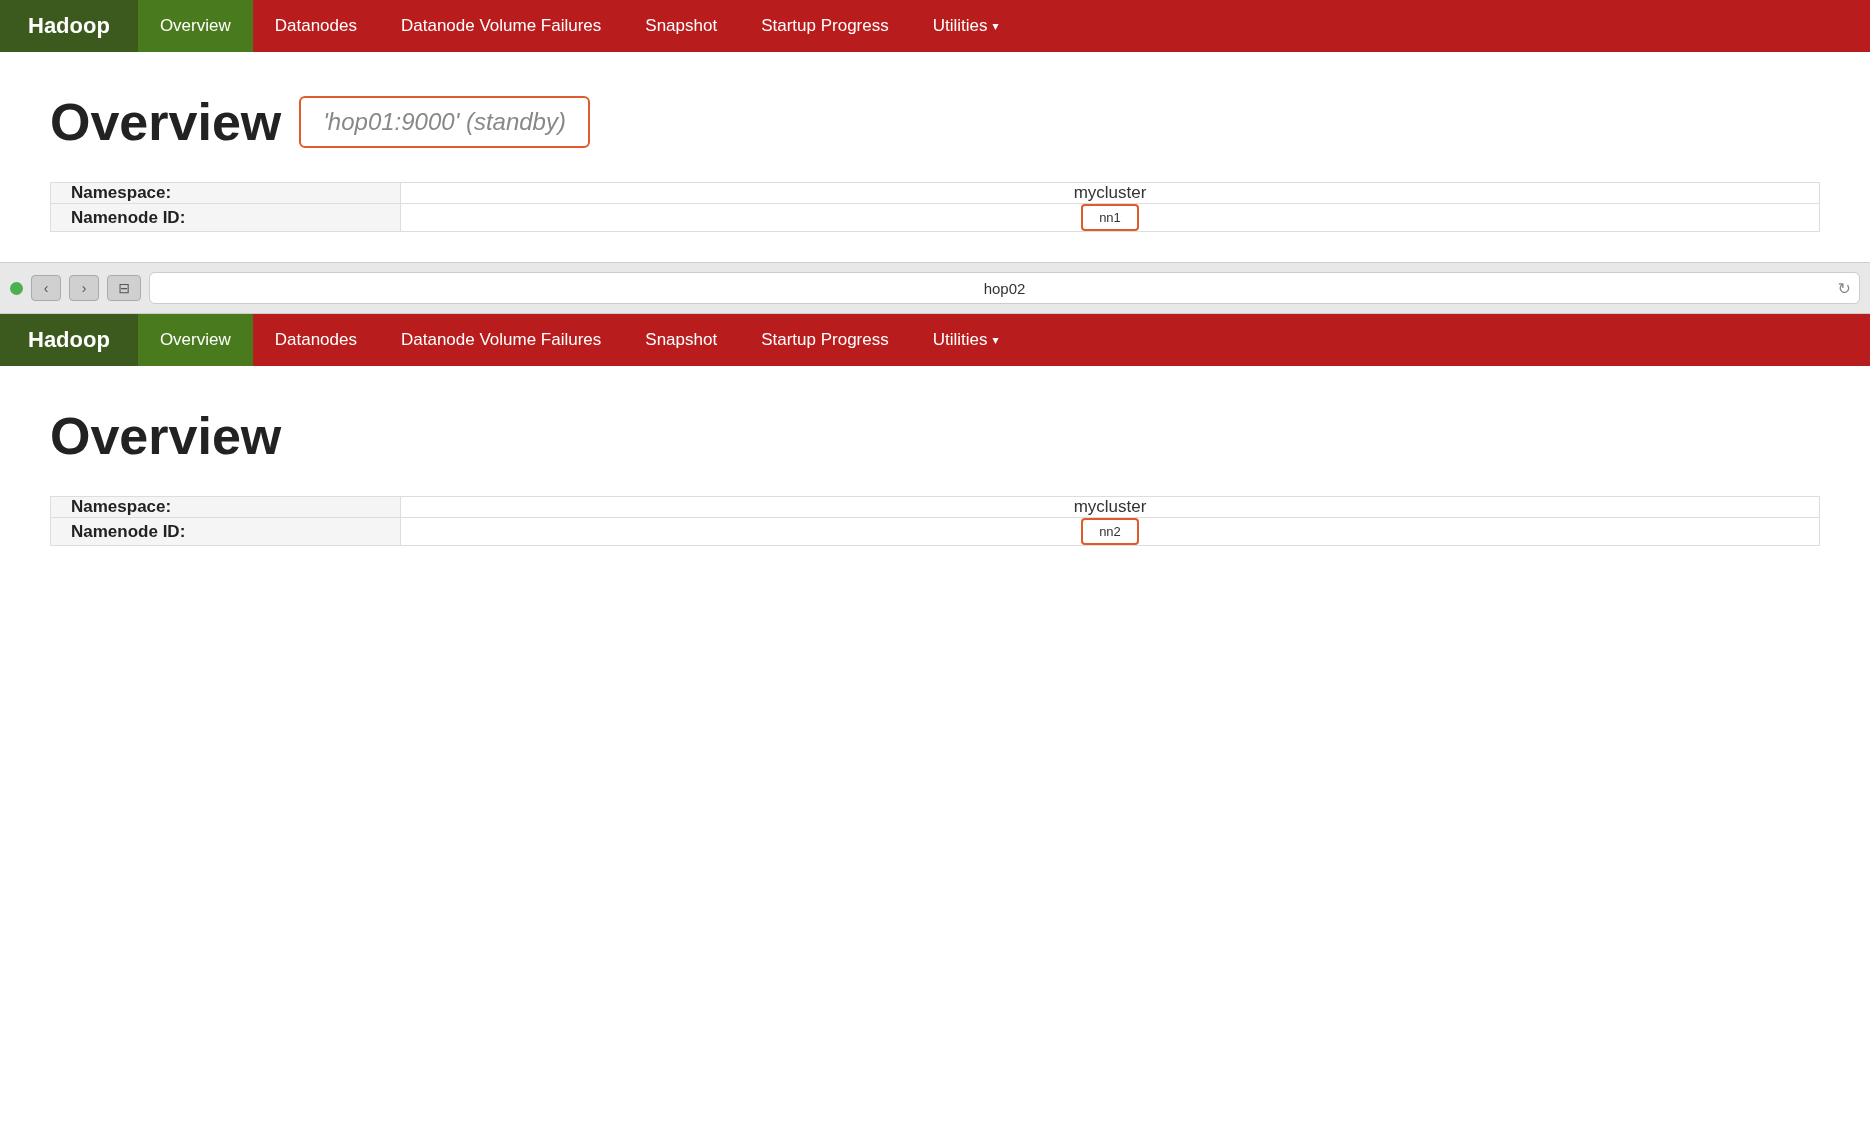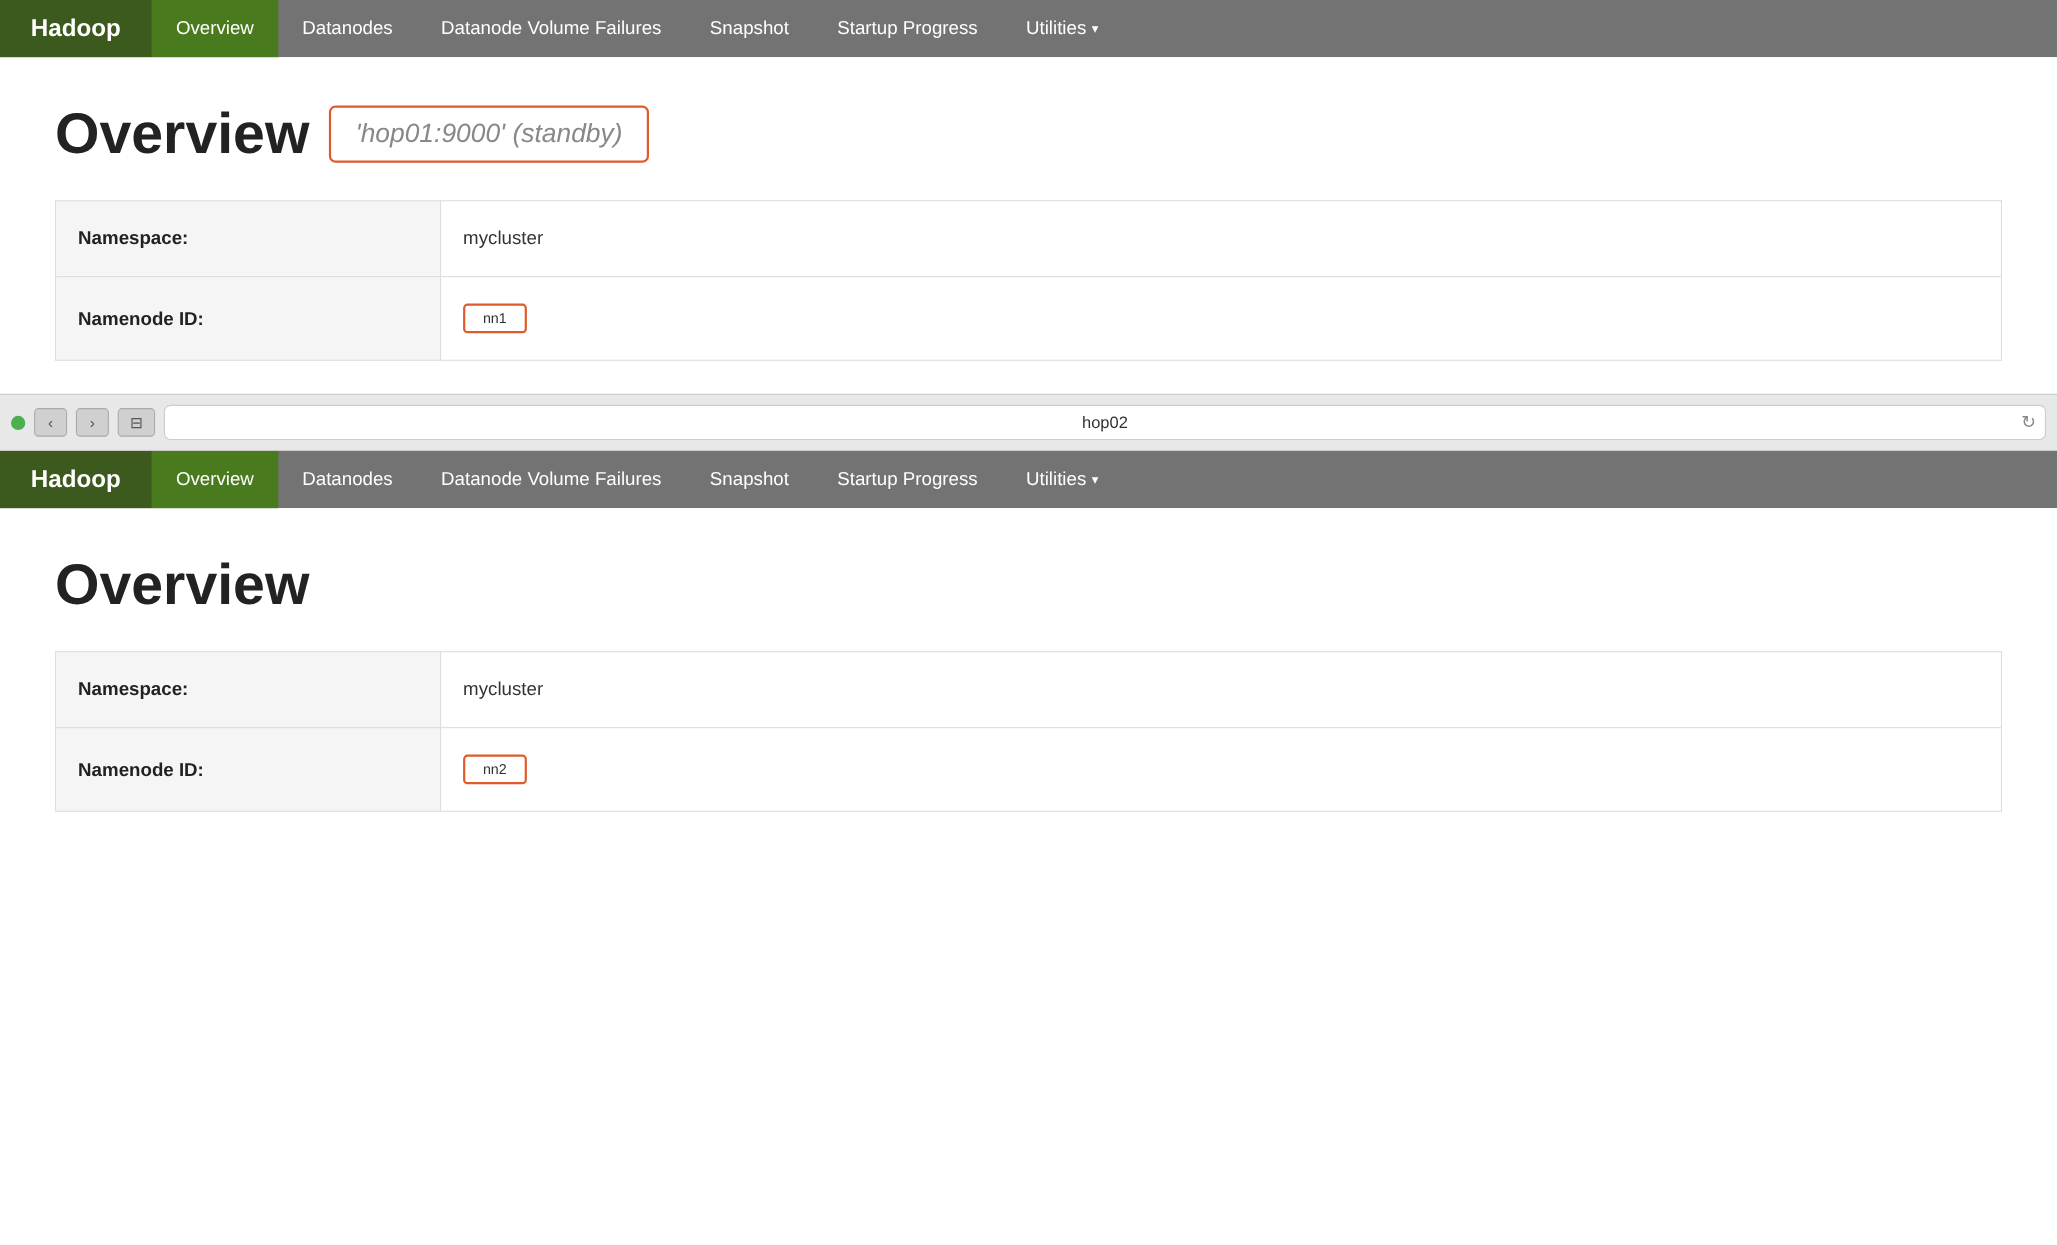--- a/index.html
+++ b/index.html
@@ -11,21 +11,21 @@
     body {
       font-family: -apple-system, BlinkMacSystemFont, 'Helvetica Neue', Arial, sans-serif;
       background: #ffffff;
       width: 1870px;
       min-height: 1132px;
       font-size: 16px;
     }
 
     
     .navbar {
-      background-color: #737373;
+      background-color: #b91c1c;
       display: flex;
       align-items: stretch;
       height: 52px;
       padding: 0 0;
     }
 
     .navbar .brand {
       background-color: #3d5a1e;
       color: #fff;
       font-size: 22px;
@@ -159,36 +159,37 @@
       width: 100%;
       border-collapse: collapse;
       border: 1px solid #ddd;
     }
 
     .info-table tr {
       border-bottom: 1px solid #ddd;
     }
 
     .info-table td {
-      padding: 24px 20px;
+      padding: 0 20px;
       font-size: 17px;
       vertical-align: middle;
     }
 
     .info-table td:first-child {
       background: #f5f5f5;
       font-weight: bold;
       width: 350px;
       color: #222;
       border-right: 1px solid #ddd;
     }
 
     .info-table td:last-child {
       background: #fff;
       color: #333;
+      text-align: center;
     }
 
     .namenode-id-box {
       display: inline-block;
       border: 2px solid #e05a2b;
       border-radius: 4px;
       padding: 4px 16px;
       font-size: 13px;
       color: #333;
     }

